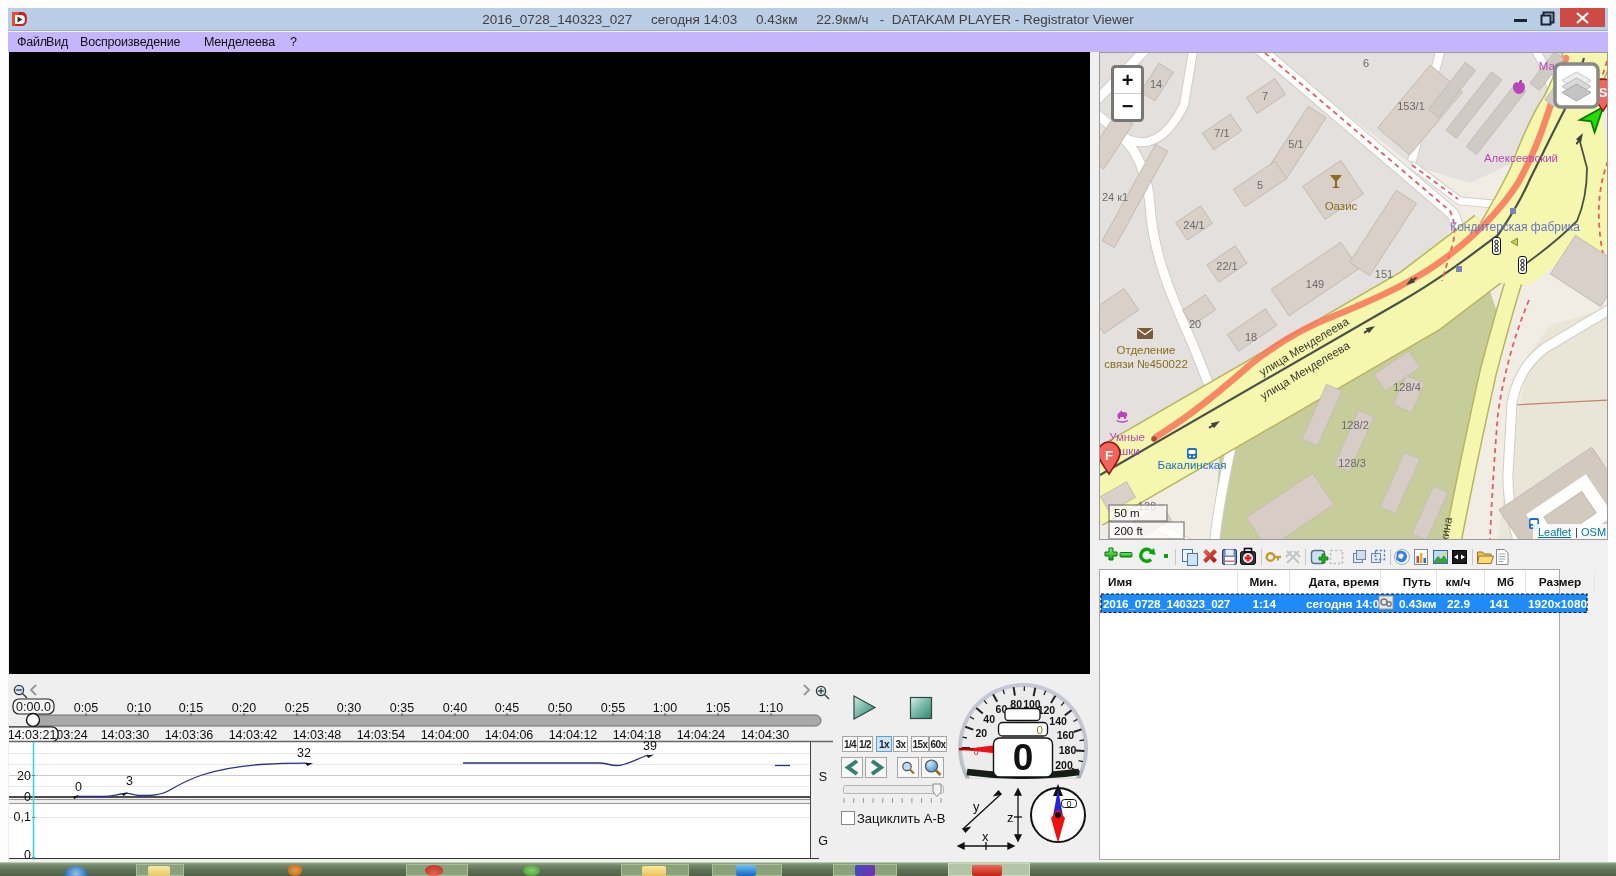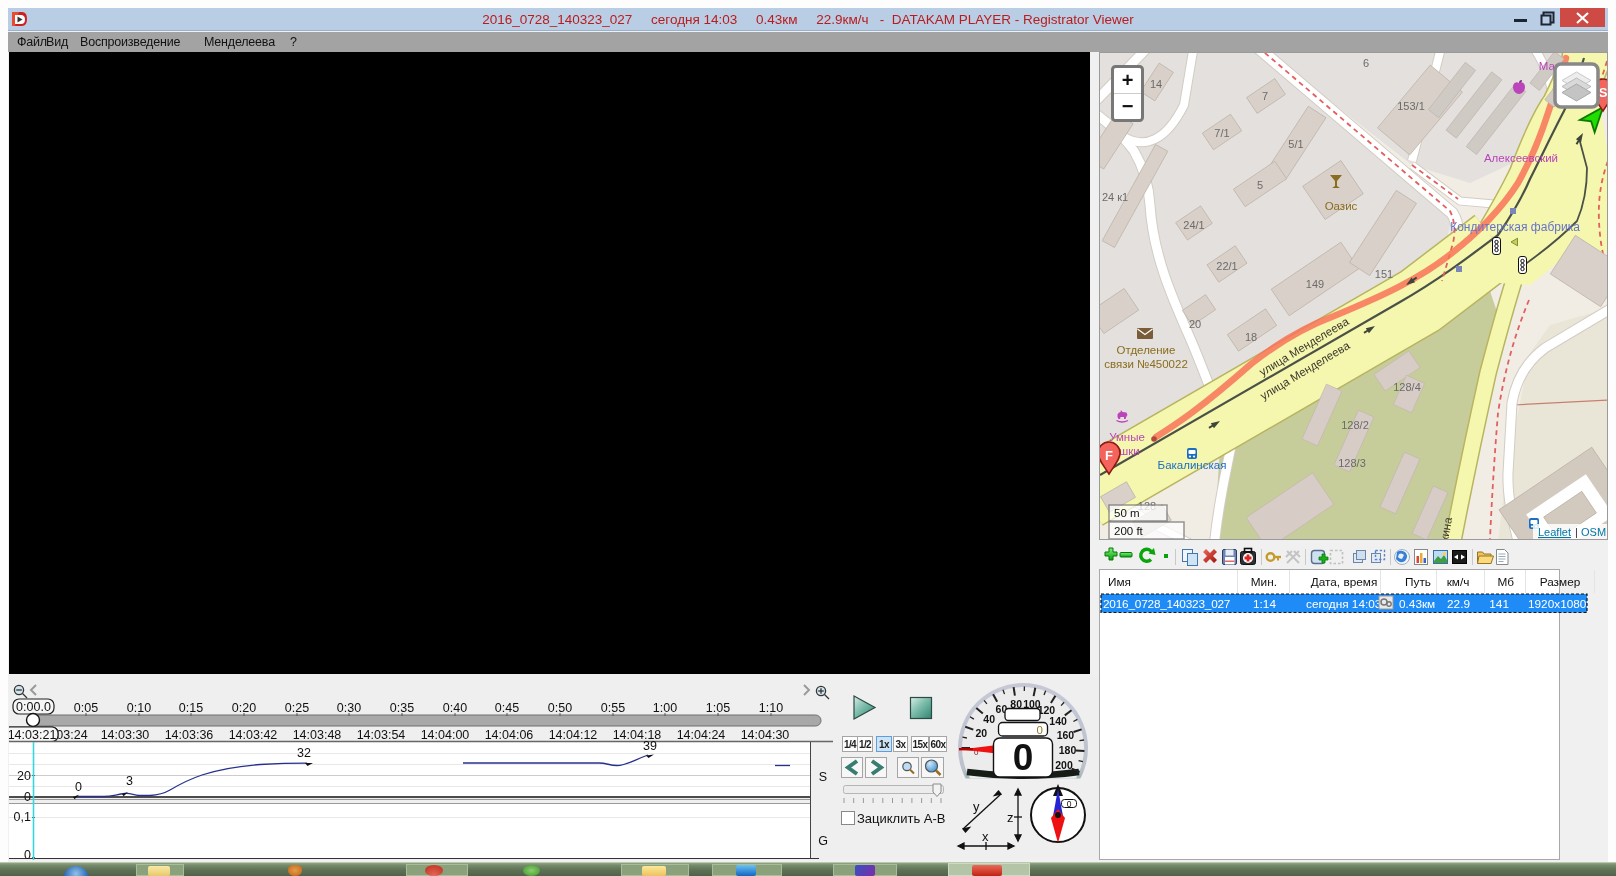--- a/index.html
+++ b/index.html
@@ -5,30 +5,30 @@
 html,body { width:1616px; height:876px; overflow:hidden; background:#fff;
   font-family:"Liberation Sans", sans-serif; }
 .abs { position:absolute; }
 #desktop { position:absolute; left:0; top:0; width:1616px; height:876px; background:#fdfdfd; }
 #taskbar { position:absolute; left:0; top:862px; width:1616px; height:14px;
   background:linear-gradient(to bottom,#9db28e 0%,#74886a 25%,#5d7054 60%,#51624a 100%); overflow:hidden; }
 #win { position:absolute; left:8px; top:8px; width:1600px; height:854px; background:#f0f0f0; }
 #titlebar { position:absolute; left:0; top:0; width:1600px; height:23px;
   background:#b9cde5; border-bottom:1px solid #98b1cc; }
 #titlebar .ttext { position:absolute; top:4px; width:100%; text-align:center;
-  font-size:13.5px; color:#b91c1c; white-space:pre; }
-#menubar { position:absolute; left:0; top:24px; width:1600px; height:20px; background:#a3a3a3; font-size:12.5px; color:#111; letter-spacing:-0.2px;text-align:center; }
+  font-size:13.5px; color:#404040; white-space:pre; }
+#menubar { position:absolute; left:0; top:24px; width:1600px; height:20px; background:#c4b5fd; font-size:12.5px; color:#111; letter-spacing:-0.2px;text-align:center; }
 #menubar span { position:absolute; top:3px; }
 #video { position:absolute; left:1px; top:44px; width:1081px; height:622px; background:#000; }
 #timeline { position:absolute; left:1px; top:667px; width:824px; height:185px; background:#efefef; }
 #controls { position:absolute; left:825px; top:667px; width:266px; height:185px; background:#efefef; }
 #rightpanel { position:absolute; left:1091px; top:44px; width:509px; height:808px; }
 #map { position:absolute; left:0; top:0; width:509px; height:488px; border:1px solid #9a9a9a; background:#f1ede5; overflow:hidden; }
 #rtoolbar { position:absolute; left:0; top:489px; width:509px; height:28px; background:#f0f0f0; }
-#rtable { position:absolute; left:0; top:517px; width:461px; height:291px; background:#fff; border:1px solid #a8a8a8; font-size:13px; }
+#rtable { position:absolute; left:0; top:517px; width:461px; height:291px; background:#fff; border:1px solid #a8a8a8; font-size:13px;font-weight:bold; }
 </style></head>
 <body>
 <div id="desktop">
 <div id="taskbar">
   <div class="abs" style="left:0;top:0;width:1616px;height:1px;background:#b9c9ad"></div>
   <div class="abs" style="left:63px;top:4px;width:26px;height:26px;border-radius:50%;background:radial-gradient(circle at 50% 30%,#8ec2e8,#2a64b4 55%,#15407e)"></div>
   <div class="abs" style="left:136px;top:2px;width:48px;height:12px;background:#8ba17c;border:1px solid #a8bd9a"></div>
   <div class="abs" style="left:148px;top:4px;width:22px;height:10px;background:linear-gradient(#f7e9a8,#e8c96a);border-radius:2px"></div>
   <div class="abs" style="left:288px;top:3px;width:14px;height:11px;background:radial-gradient(#f0a246,#d06010);border-radius:40% 40% 50% 50%;opacity:.9"></div>
   <div class="abs" style="left:406px;top:2px;width:62px;height:12px;background:#8ba17c;border:1px solid #a8bd9a"></div>

